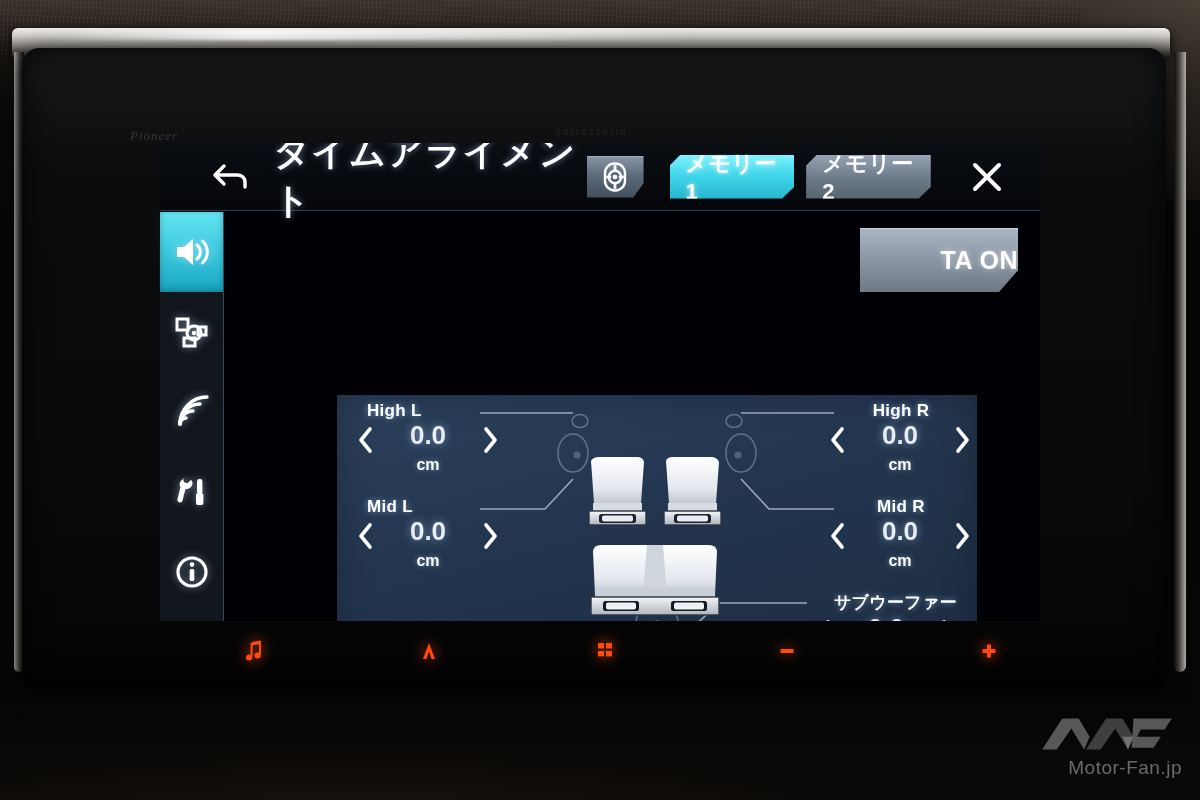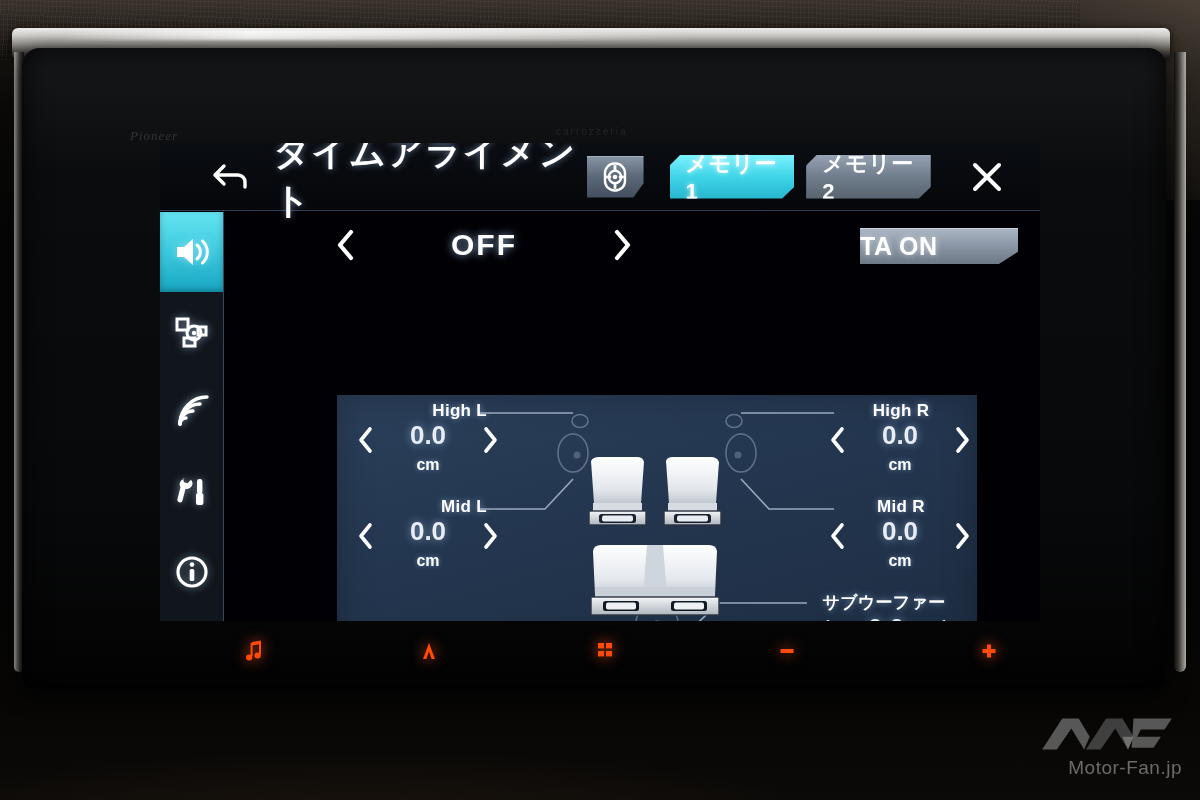--- a/index.html
+++ b/index.html
@@ -139,24 +139,24 @@
   .lp-label { color:#ffffff; font-size:16px; font-weight:bold; letter-spacing:.5px;
      text-shadow: 0 0 5px rgba(170,205,255,.5); }
   .lp-ctrl { display:flex; align-items:center; justify-content:space-between; margin-top: 4px; padding: 0 4px; }
   .lp-val { color:#fff; font-size:30px; font-weight:bold; letter-spacing:2px;
      text-shadow: 0 0 9px rgba(180,215,255,.75); }
   .chev { width: 26px; height: 34px; display:flex; align-items:center; justify-content:center; }
   .chev svg { width: 20px; height: 30px; }
   .chev.big svg { width: 24px; height: 34px; }
 
   .ta-btn {
-    position:absolute; right: 22px; top: 16px; width: 158px; height: 36px;
+    position:absolute; right: 22px; top: 16px; width: 158px; height: 64px;
     background: linear-gradient(180deg,#aab6c4 0%, #8c98a7 45%, #6d7986 100%);
     clip-path: polygon(0 0, 100% 0, 100% 66%, 88% 100%, 0 100%);
-    display:flex; align-items:center; justify-content:flex-start;
+    display:flex; align-items:center; justify-content:flex-end;
     border-top: 1px solid #c6d1dd;
   }
   .ta-btn span { color:#fff; font-size:25px; font-weight:bold; letter-spacing:.5px;
      text-shadow: 0 0 6px rgba(255,255,255,.55); }
 
   
   .panel {
     position:absolute; left: 113px; top: 183px; width: 640px; height: 258px;
     background: linear-gradient(165deg,#2b405b 0%, #243750 40%, #1d2d42 100%);
     box-shadow: inset 0 0 36px rgba(0,0,0,.28);
@@ -170,29 +170,29 @@
   }
   .spk .spk-ctrl { display:flex; align-items:flex-start; justify-content:space-between; margin-top: 2px; }
   .spk .spk-valbox { text-align:center; width: 86px; }
   .spk .spk-val { color:#e8edf4; font-size:26px; font-weight:bold; line-height: .95;
      text-shadow: 0 0 8px rgba(180,215,255,.6); }
   .spk .spk-unit { color:#fff; font-size:16px; font-weight:bold; margin-top: 8px;
      text-shadow: 0 0 5px rgba(180,215,255,.5); }
 
   .spk.left  { left: 16px; }
   .spk.right { right: 2px; }
-  .spk.left  .spk-label { text-align:right; width: 120px; margin-left: 14px;}
+  .spk.left  .spk-label { text-align:left; width: 120px; margin-left: 14px;}
   .spk.right .spk-label { text-align:center; width: 120px; margin-left: 16px;}
 
   .spk-highL { top: 6px; }
   .spk-midL  { top: 102px; }
   .spk-highR { top: 6px; }
   .spk-midR  { top: 102px; }
   .spk-sub   { right: 16px; top: 196px; }
-  .spk-sub .spk-label { text-align:center; width: 146px; }
+  .spk-sub .spk-label { text-align:right; width: 146px; }
 
   
   .seats { position:absolute; left: 248px; top: 58px; width: 140px; height: 170px; }
 
   
   .hwbar { position:absolute; left: 160px; top: 628px; width: 880px; height: 48px; }
   .hwbtn { position:absolute; top: 8px; width: 34px; height: 30px;
      display:flex; align-items:center; justify-content:center; }
   .hwbtn svg { width: 18px; height: 22px; fill:#ff4a0a;
      filter: drop-shadow(0 0 7px rgba(255,80,10,.95)); }
@@ -294,33 +294,20 @@
         <circle cx="19" cy="19" r="14" fill="none" stroke="#fff" stroke-width="3.2"></circle>
         <circle cx="19" cy="11.6" r="2.3" fill="#fff"></circle>
         <rect x="16.7" y="16" width="4.6" height="12" rx="1.6" fill="#fff"></rect>
       </svg>
     </div>
   </div>
 
   <div class="content">
 
     <div class="lp-row">
-      <div class="lp-ctrl">
-        <div class="chev big">
-          <svg viewBox="0 0 24 34">
-            <path d="M17 4 L6 17 L17 30" fill="none" stroke="#fff" stroke-width="4.2" stroke-linecap="round" stroke-linejoin="round"></path>
-          </svg>
-        </div>
-        <div class="lp-val">OFF</div>
-        <div class="chev big">
-          <svg viewBox="0 0 24 34">
-            <path d="M7 4 L18 17 L7 30" fill="none" stroke="#fff" stroke-width="4.2" stroke-linecap="round" stroke-linejoin="round"></path>
-          </svg>
-        </div>
-      </div>
     </div>
 
     <div class="ta-btn">
       <span>TA ON</span>
     </div>
 
     <div class="panel">
 
       <svg class="panel-svg" viewBox="0 0 640 258" preserveAspectRatio="none">
         <g stroke="#aebdd0" stroke-width="1.6" fill="none" opacity=".85">

